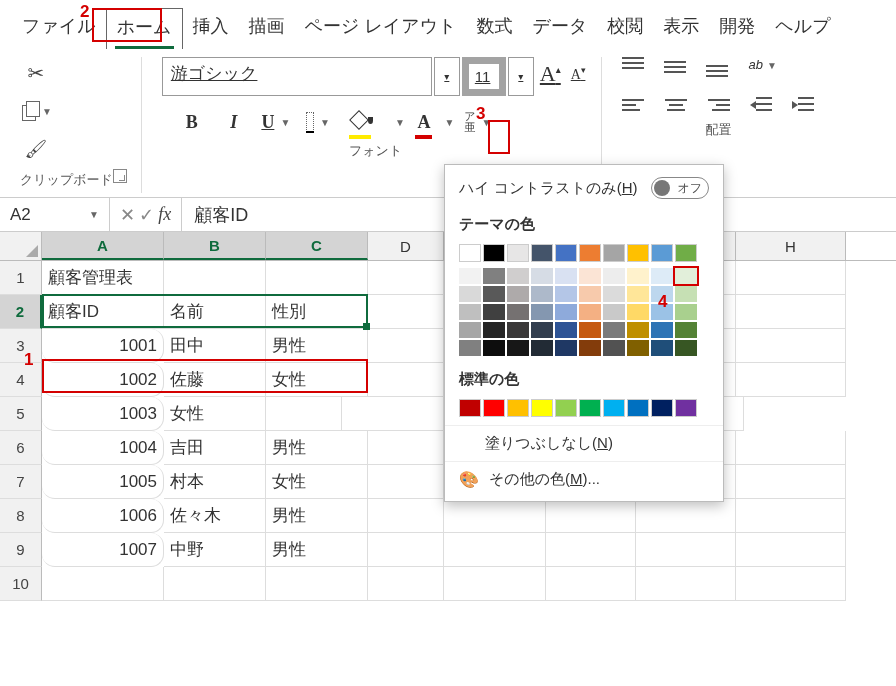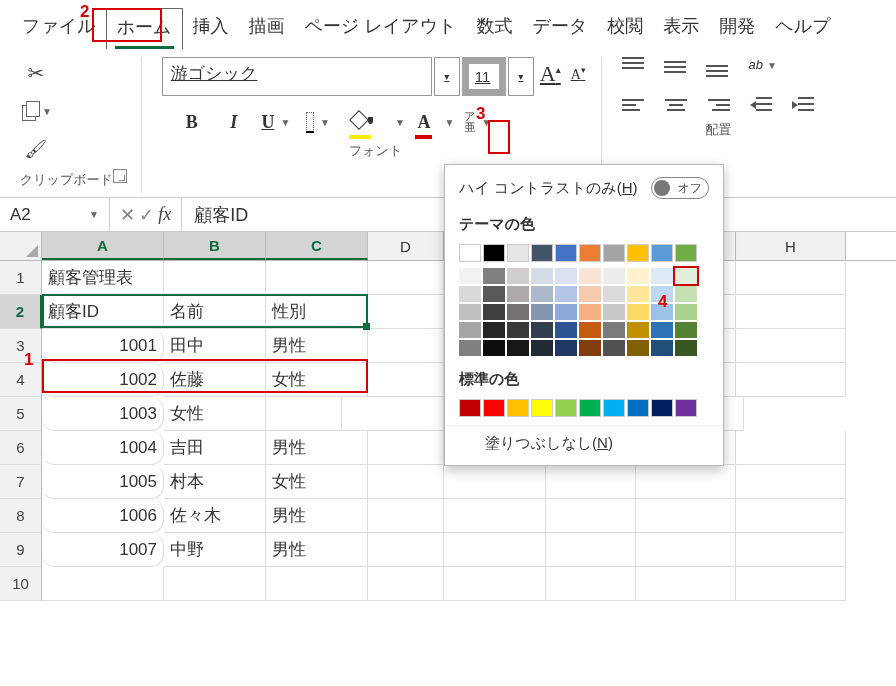--- a/index.html
+++ b/index.html
@@ -834,20 +834,24 @@
       <div class="sw" style="background: rgb(0, 176, 80);"></div>
       <div class="sw" style="background: rgb(0, 176, 240);"></div>
       <div class="sw" style="background: rgb(0, 112, 192);"></div>
       <div class="sw" style="background: rgb(0, 32, 96);"></div>
       <div class="sw" style="background: rgb(112, 48, 160);"></div>
     </div>
   <div class="dd-item">
     <span style="width:16px"></span>
     <span><span></span><span id="nofill-text">塗りつぶしなし(<span class="und">N</span>)</span></span>
   </div>
+  <div class="dd-item">
+    <span class="palette-icon"></span>
+    <span id="morecolors-text">その他の色(<span class="und">M</span>)...</span>
+  </div>
 </div>
 
 <div class="ann" style="left:24px;top:350px;">1</div>
 <div class="ann-box" style="left:42px;top:359px;width:326px;height:34px;"></div>
 
 <div class="ann" style="left:80px;top:2px;">2</div>
 <div class="ann-box" style="left:92px;top:8px;width:70px;height:34px;"></div>
 
 <div class="ann" style="left:476px;top:104px;">3</div>
 <div class="ann-box" style="left:488px;top:120px;width:22px;height:34px;"></div>

